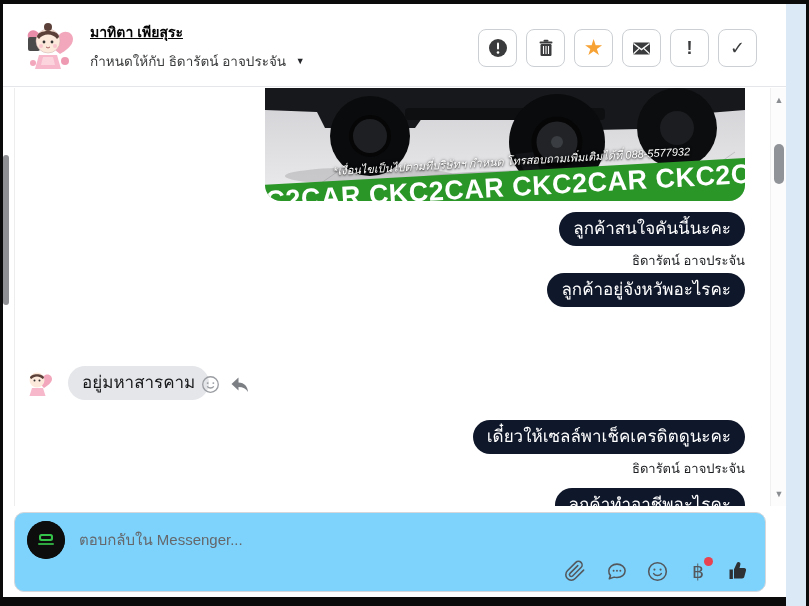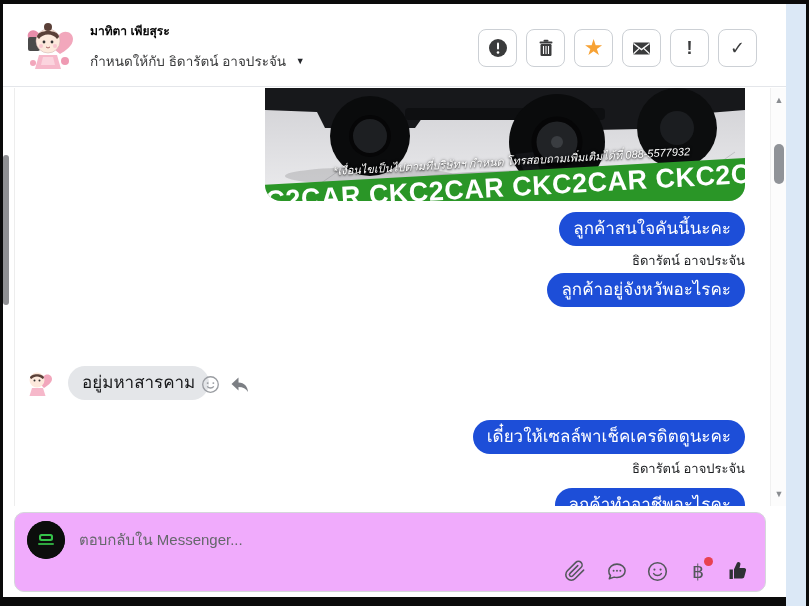--- a/index.html
+++ b/index.html
@@ -5,36 +5,36 @@
   * { margin:0; padding:0; box-sizing:border-box; }
   body { font-family:"Liberation Sans","DejaVu Sans",sans-serif; background:#222; }
   #app { position:relative; width:809px; height:606px; background:#0b0b0b; overflow:hidden; }
   .window { position:absolute; left:3px; top:4px; width:783px; height:593px; background:#fff; }
   .side-strip { position:absolute; left:786px; top:4px; width:20px; height:602px; background:#dbe8f6; }
   .right-frame { position:absolute; left:806px; top:0; width:3px; height:606px; background:#0b0b0b; }
 
   
   .header { position:absolute; left:0; top:0; width:783px; height:83px; background:#fff; border-bottom:1px solid #e4e6ea; }
   .hdr-avatar { position:absolute; left:18px; top:13px; width:57px; height:57px; }
-  .hdr-name { position:absolute; left:87px; top:17px; font-size:12px; font-weight:bold; color:#050505; }
+  .hdr-name { position:absolute; left:87px; top:17px; font-size:14px; font-weight:bold; color:#050505;text-decoration:underline; }
   .hdr-sub { position:absolute; left:87px; top:46px; font-size:13.5px; color:#3a3b3c; cursor:pointer; }
   .hdr-sub .caret { font-size:9px; color:#24262a; margin-left:6px; vertical-align:2px; }
   .toolbar { position:absolute; left:475px; top:25px; display:flex; gap:9px; }
   .tbtn { width:39px; height:38px; background:#fff; border:1px solid #ccd0d5; border-radius:8px;
           display:flex; align-items:center; justify-content:center; cursor:pointer; }
   .tbtn .glyph { font-size:18px; color:#3a3b3c; font-weight:bold; }
   .tbtn .star-glyph { font-size:22px; color:#f7a234; font-weight:normal; line-height:1; }
   .tbtn .check-glyph { font-size:18px; color:#3a3b3c; font-weight:normal; }
 
   
   .chat { position:absolute; left:0; top:84px; width:783px; height:418px; background:#fff; overflow:hidden; }
   .panel-line { position:absolute; left:11px; top:0; width:1px; height:418px; background:#ededed; }
   .bubble { position:absolute; height:34px; line-height:33px; padding:0 14px; border-radius:17px;
             font-size:17px; white-space:nowrap; }
-  .out { background:#1d4ed8; color:#ffffff; }
+  .out { background:#0f172a; color:#ffffff; }
   .in  { background:#e4e6e9; color:#17181a; }
   .attr { position:absolute; font-size:13px; color:#1c1e21; }
 
   
   .photo-msg { position:absolute; left:262px; top:-4px; width:480px; height:117px;
                border-radius:0 0 16px 16px; overflow:hidden; cursor:pointer; background:#d7d7d9; }
   .banner { position:absolute; left:-12px; bottom:-16px; width:520px; transform:rotate(-3.2deg); }
   .banner .small { display:block; text-align:center; font-size:11px; font-style:italic; color:#fff;
                    text-shadow:0 1px 2px rgba(0,0,0,.75), 0 0 3px rgba(0,0,0,.5); padding-bottom:1px; }
   .banner .big { display:block; background:#2a9627; color:#fff; font-weight:bold; font-size:27px;
@@ -45,21 +45,21 @@
   .hover-actions { position:absolute; left:198px; top:287px; display:flex; gap:10px; align-items:center; }
 
   
   .vscroll { position:absolute; left:767px; top:84px; width:16px; height:418px; background:#fcfcfc;
              border-left:1px solid #f0f0f0; }
   .vscroll .arrow { position:absolute; left:0; width:16px; text-align:center; font-size:9px; color:#8a8d91; cursor:pointer; }
   .vscroll .thumb { position:absolute; left:3px; top:56px; width:10px; height:40px; background:#909398; border-radius:5px; cursor:pointer; }
   .lthumb { position:absolute; left:0; top:151px; width:6px; height:150px; background:#8f9093; border-radius:3px; cursor:pointer; }
 
   
-  .composer { position:absolute; left:11px; top:508px; width:752px; height:80px; background:#f0abfc;
+  .composer { position:absolute; left:11px; top:508px; width:752px; height:80px; background:#7dd3fc;
               border:1px solid #d5d7db; border-radius:10px; }
   .comp-avatar { position:absolute; left:12px; top:8px; width:38px; height:38px; border-radius:50%; background:#0d0e0d;
                  display:flex; align-items:center; justify-content:center; overflow:hidden; }
   .comp-ph { position:absolute; left:64px; top:15px; font-size:15px; color:#65676b; cursor:text; }
   .comp-icons { position:absolute; right:14px; bottom:8px; display:flex; gap:17px; align-items:center; }
   .cicon { position:relative; width:24px; height:24px; display:flex; align-items:center; justify-content:center; cursor:pointer; }
   .baht { font-size:19px; color:#54575c; }
   .red-dot { position:absolute; right:-3px; top:-2px; width:9px; height:9px; border-radius:50%; background:#e8414f; }
 </style>
 </head>

